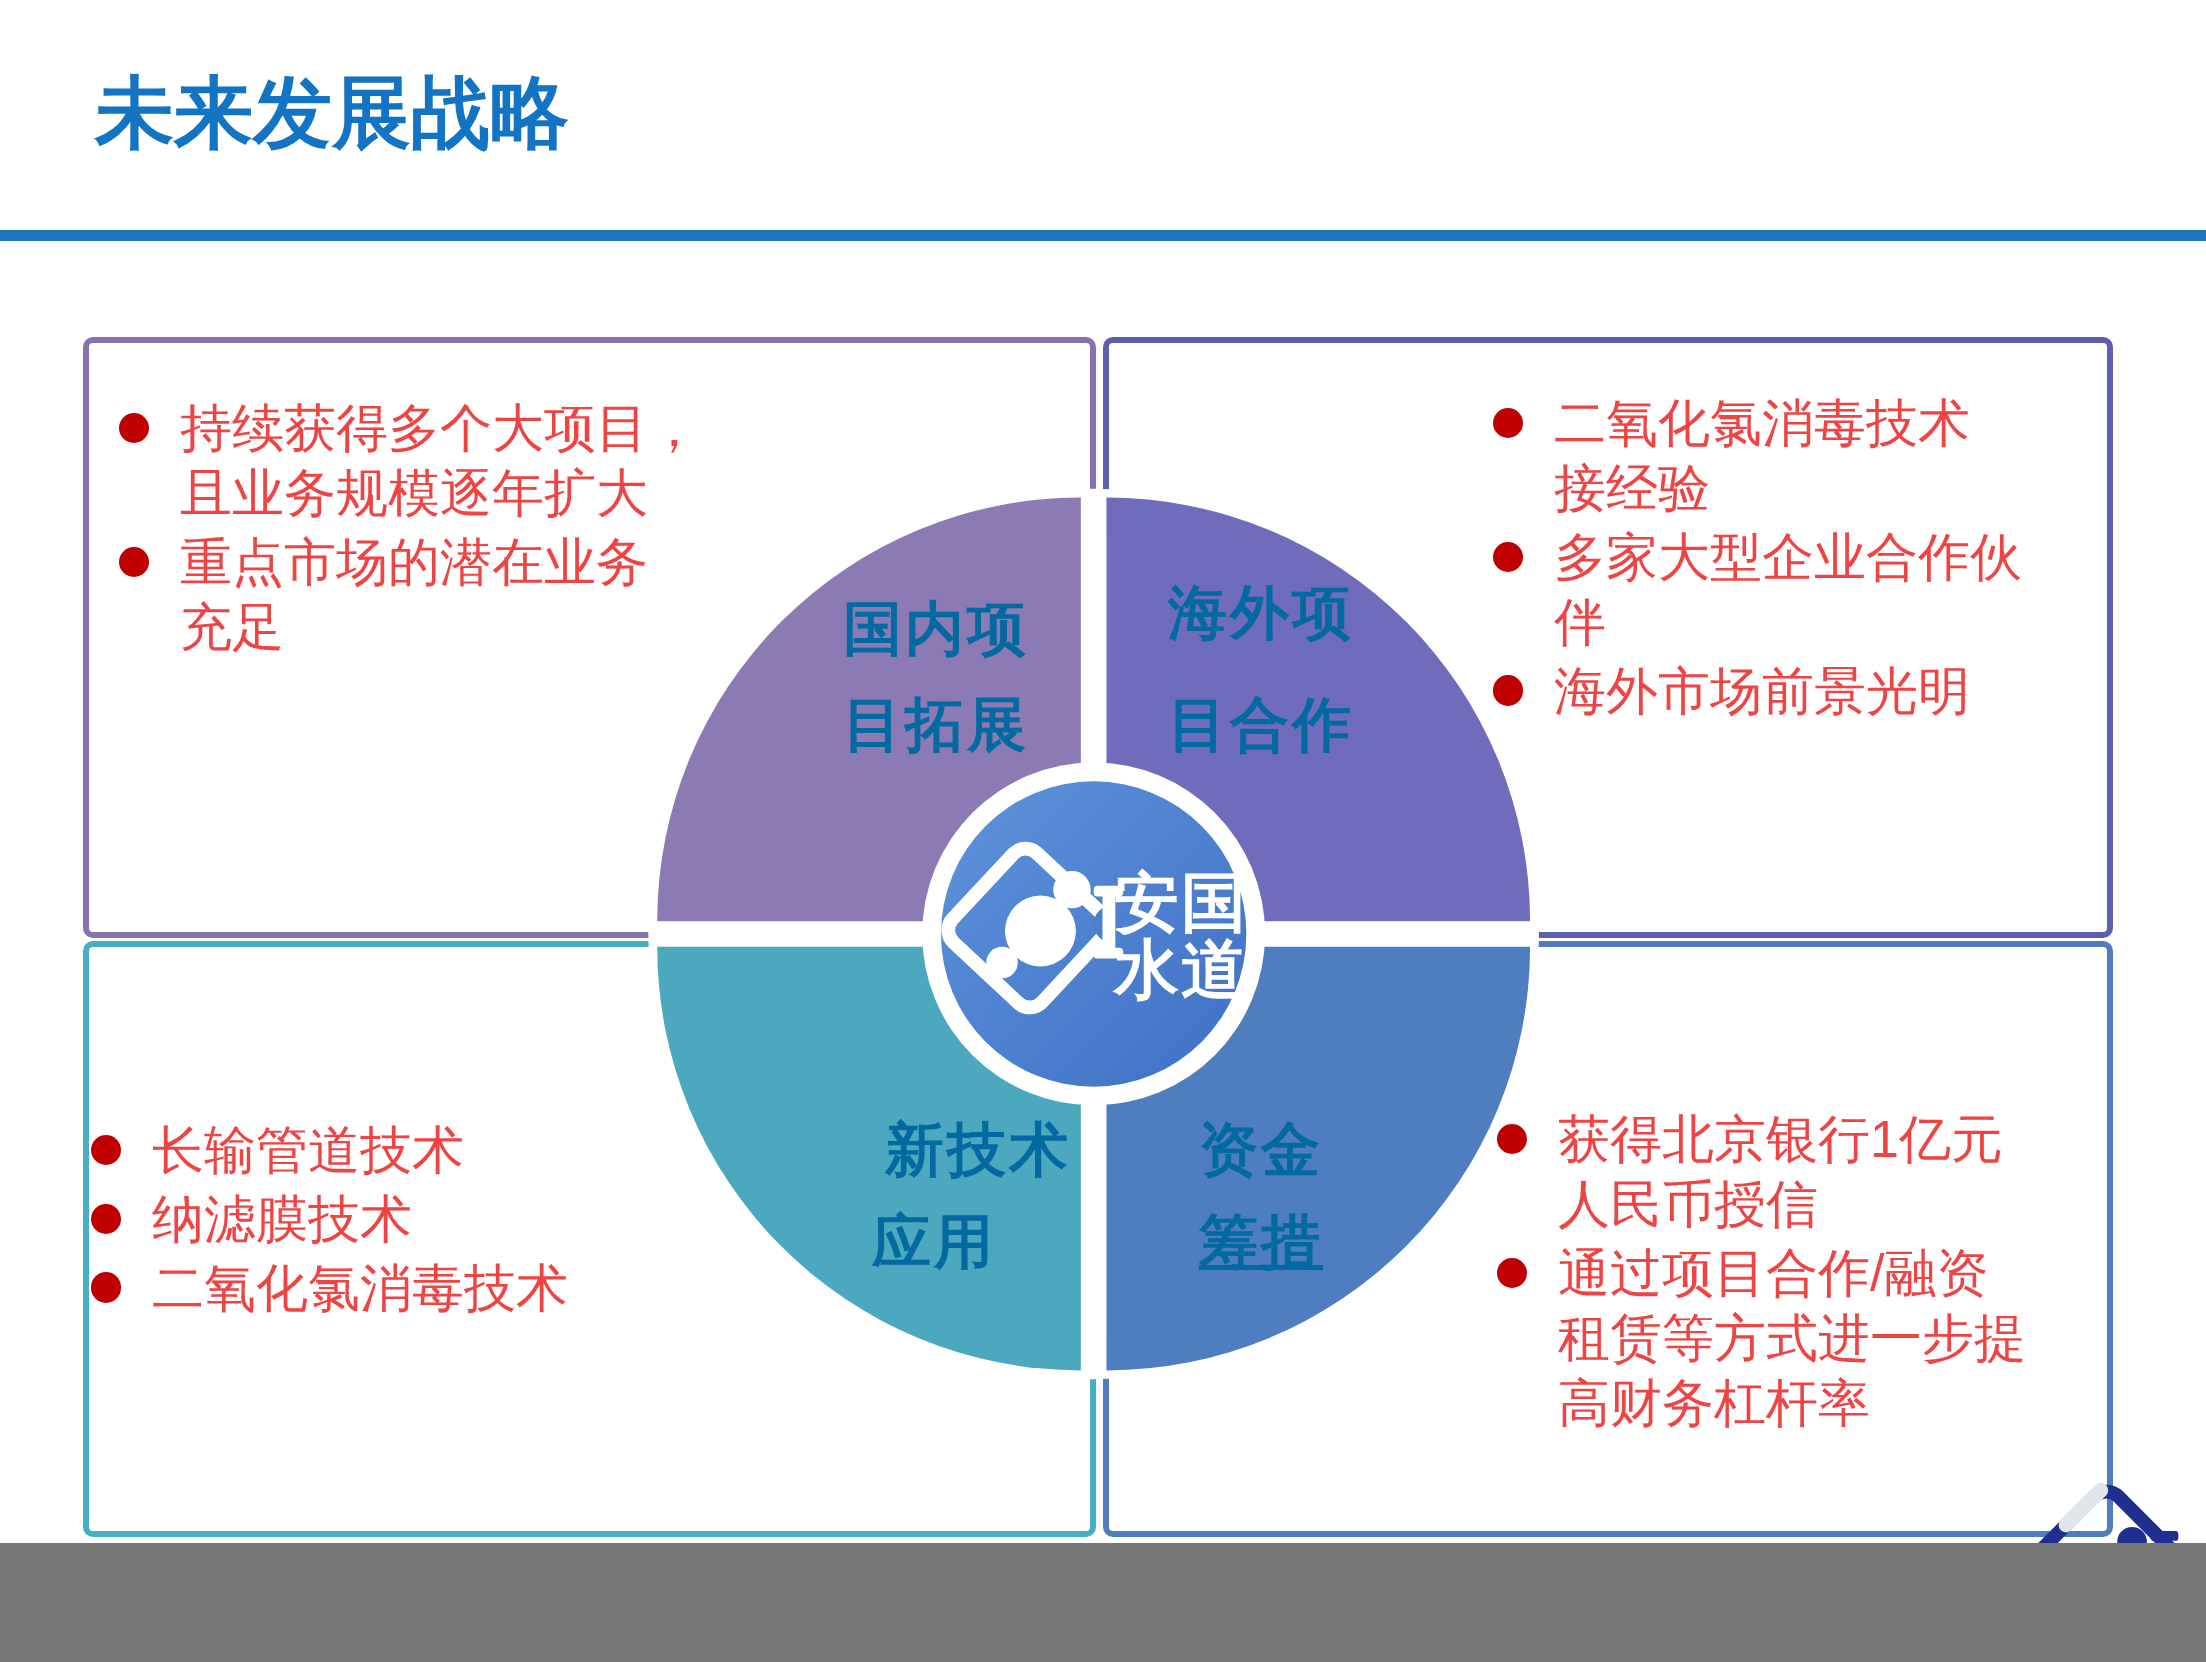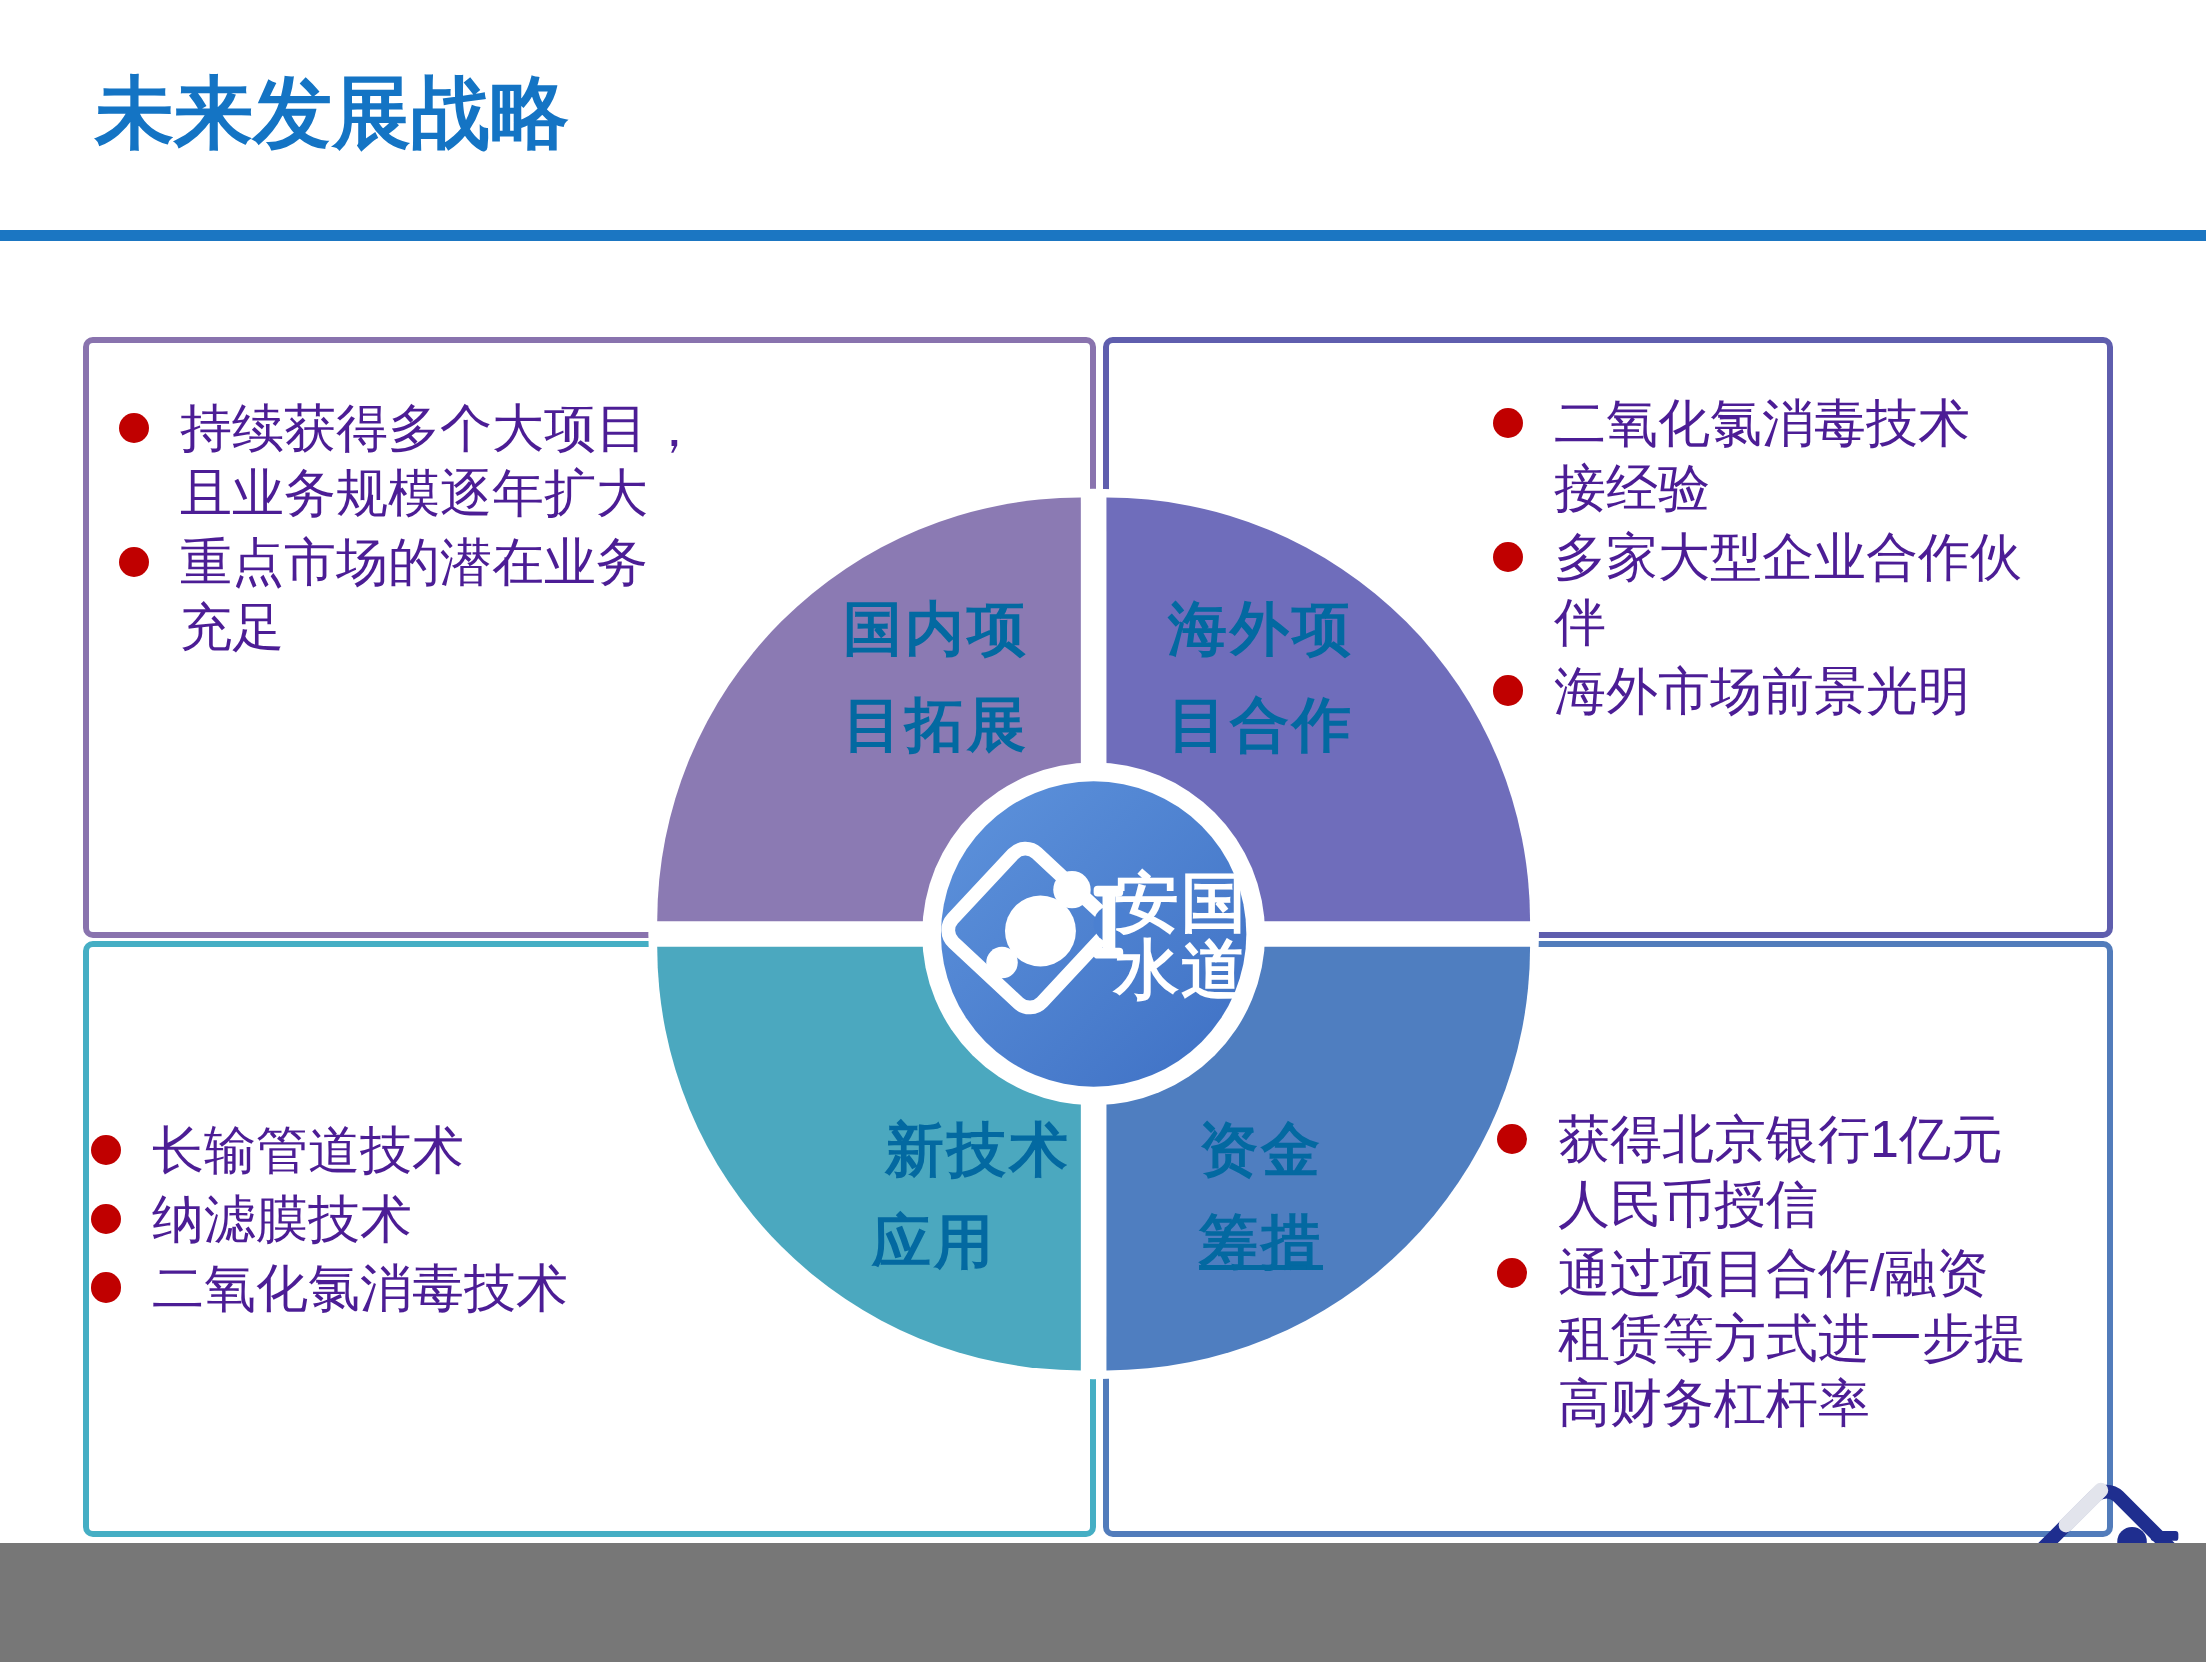--- a/index.html
+++ b/index.html
@@ -31,21 +31,21 @@
   .bullets-tl{left:113px; top:396px;}
   .bullets-tr{left:1487px;top:391px;}
   .bullets-bl{left:85px;  top:1118px;}
   .bullets-br{left:1491px;top:1107px;}
   .bullet{position:relative;padding-left:67px;margin:0 0 3.9px 0;}
   .dot{
     position:absolute;left:5.9px;top:16.7px;width:30.5px;height:30.5px;border-radius:50%;
     background:#C00000;
   }
   .bline{
-    font-size:52px;line-height:65px;color:#4c1d95;white-space:nowrap;
+    font-size:52px;line-height:65px;color:#ef4444;white-space:nowrap;
   }
   
   .diagram{position:absolute;left:0;top:0;z-index:2;}
   
   .qline{
     position:absolute;z-index:4;transform:translate(-50%,-50%);
     font-size:59px;font-weight:bold;color:#0369a1;letter-spacing:3px;white-space:nowrap;
   }
   .cline{
     position:absolute;z-index:5;transform:translate(-50%,-50%);
@@ -165,21 +165,21 @@
       <circle cx="2104" cy="1628" r="14" fill="#1F2E8F"></circle>
       <circle cx="2199" cy="1596" r="18" fill="#ffffff"></circle>
       <rect x="2191" y="1561" width="12" height="70" rx="4" fill="#1F2E8F"></rect>
       <rect x="2183" y="1554" width="28" height="10" rx="3" fill="#1F2E8F"></rect>
       <rect x="2183" y="1628" width="28" height="10" rx="3" fill="#1F2E8F"></rect>
     </g>
   </svg>
 
   <div class="qline" style="left:936px;top:630px;">国内项</div>
   <div class="qline" style="left:936px;top:726px;">目拓展</div>
-  <div class="qline" style="left:1261px;top:630px;">海外项</div>
+  <div class="qline" style="left:1261px;top:614px;">海外项</div>
   <div class="qline" style="left:1261px;top:726px;">目合作</div>
   <div class="qline" style="left:934px;top:1151px;margin-left:44px;">新技术</div>
   <div class="qline" style="left:934px;top:1243px;">应用</div>
   <div class="qline" style="left:1261px;top:1151px;">资金</div>
   <div class="qline" style="left:1261px;top:1243px;text-decoration:underline;">筹措</div>
 
   <div class="cline" style="left:1181px;top:903px;">安国</div>
   <div class="cline" style="left:1181px;top:970px;">水道</div>
 
 </div>

